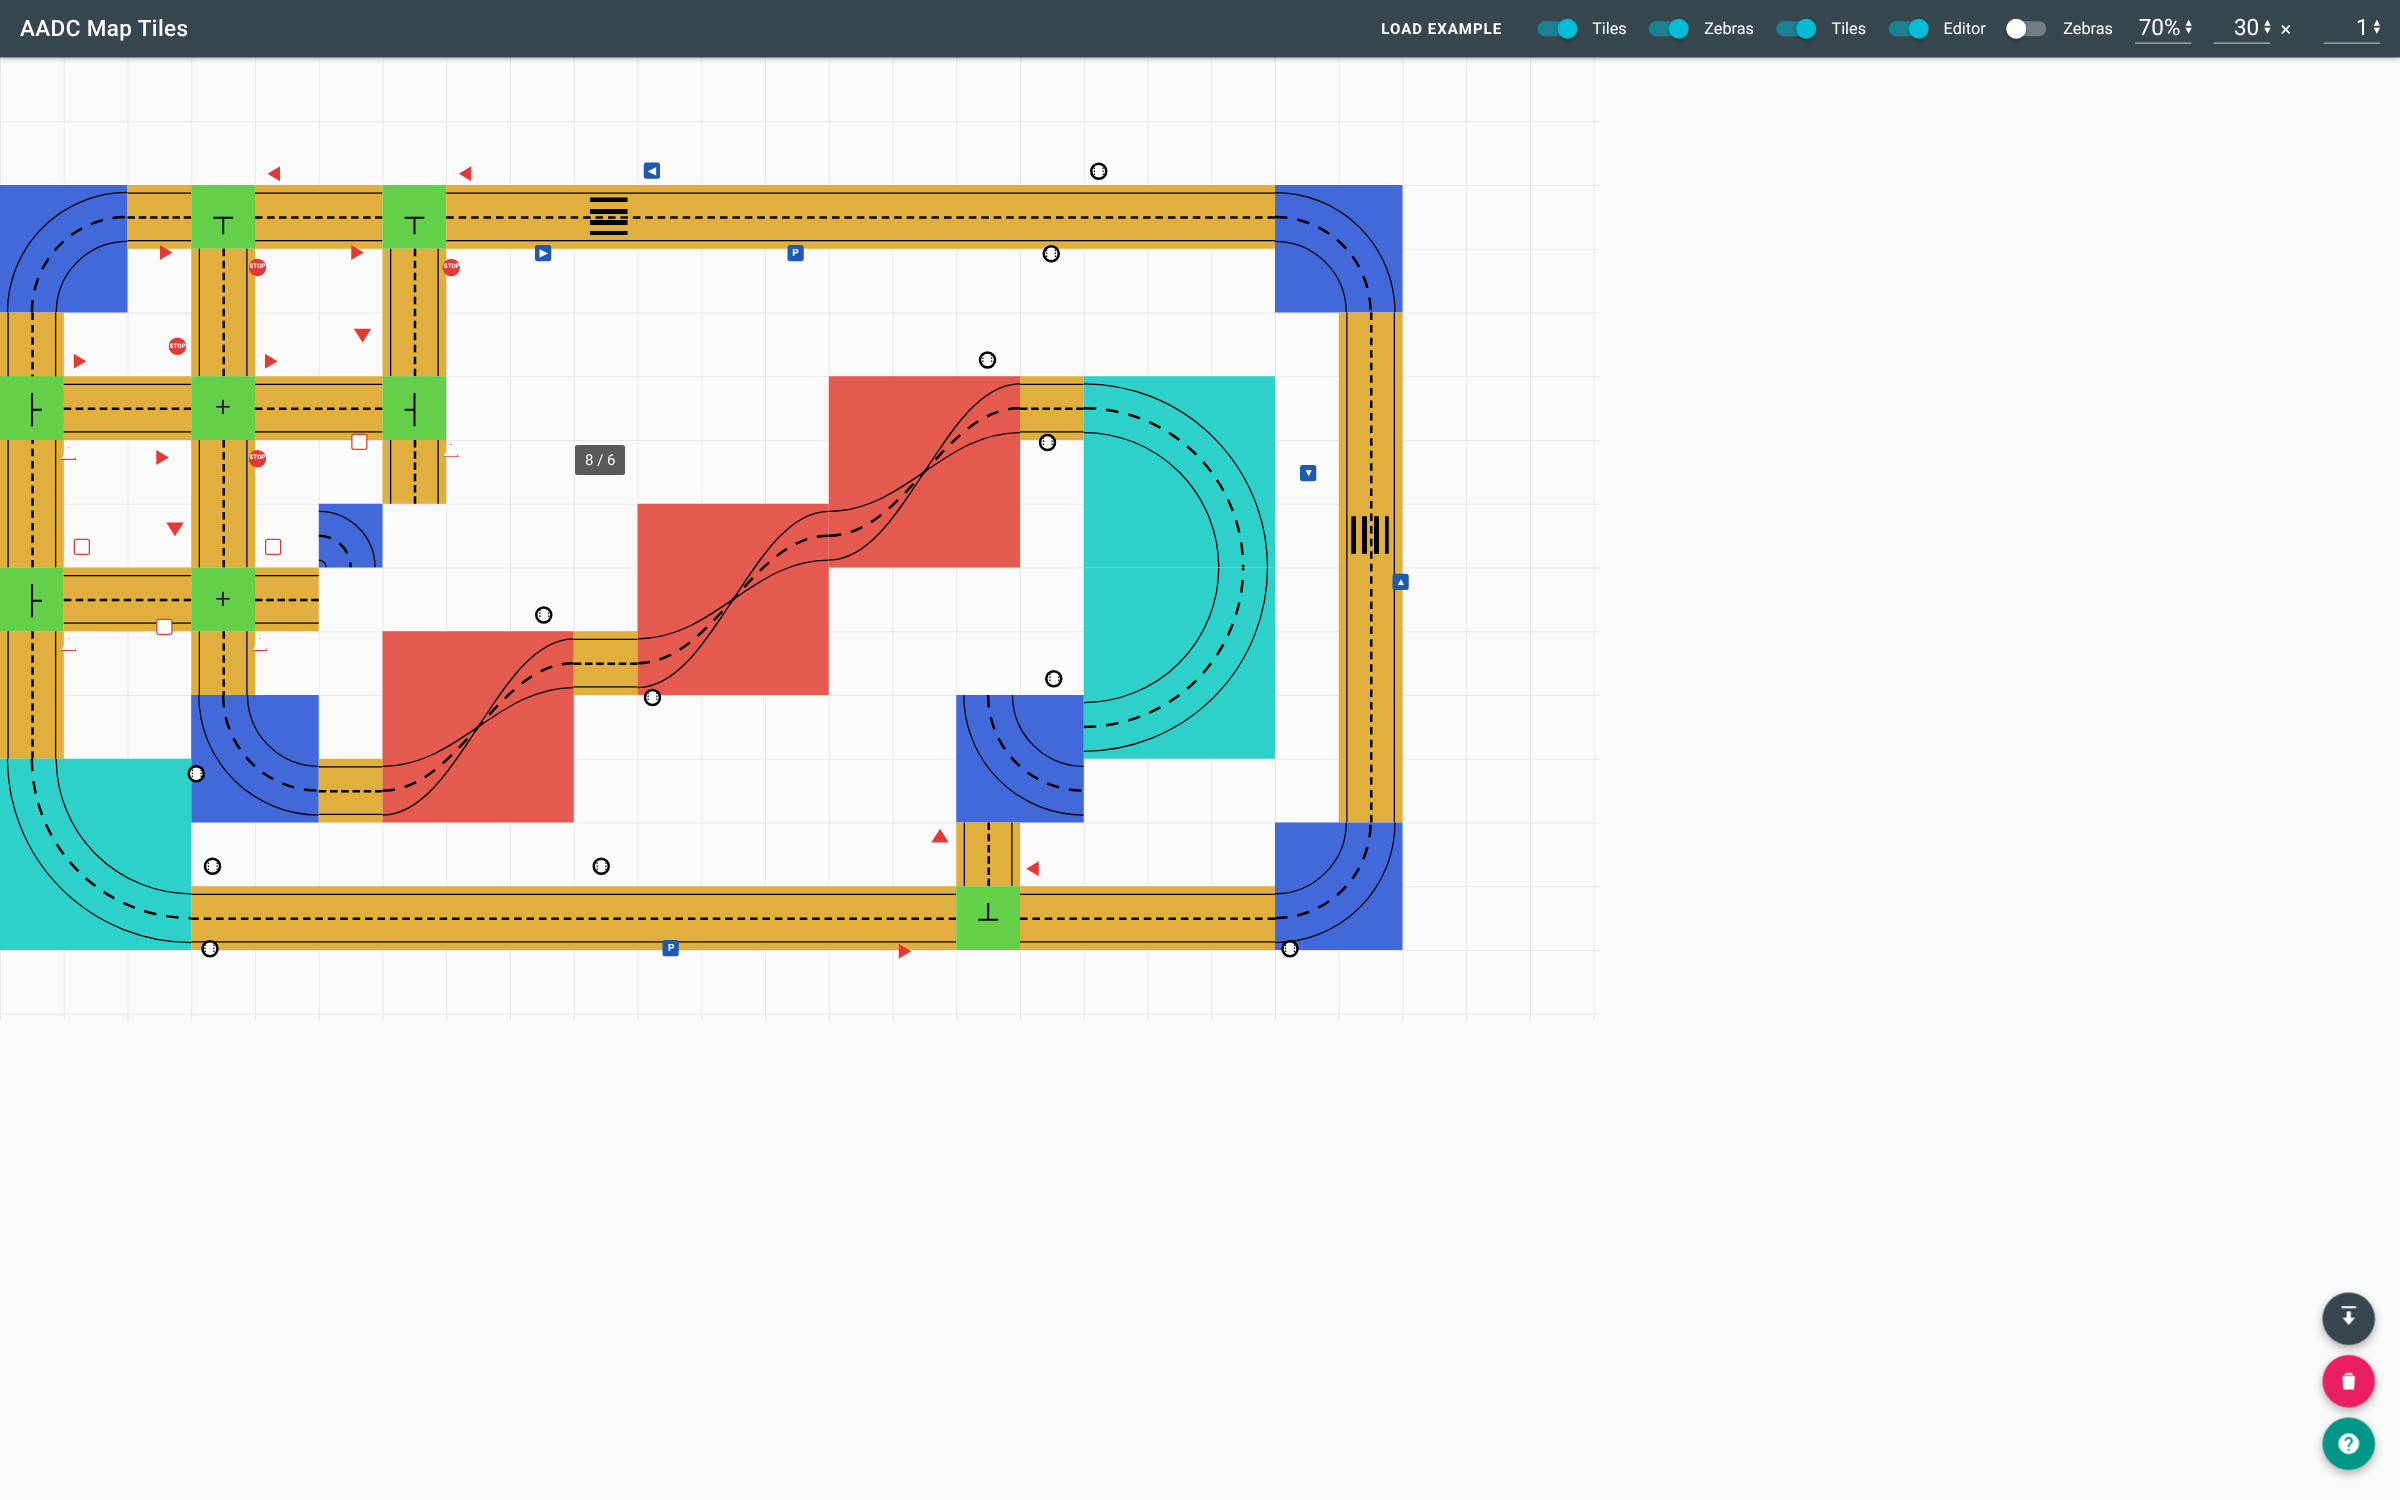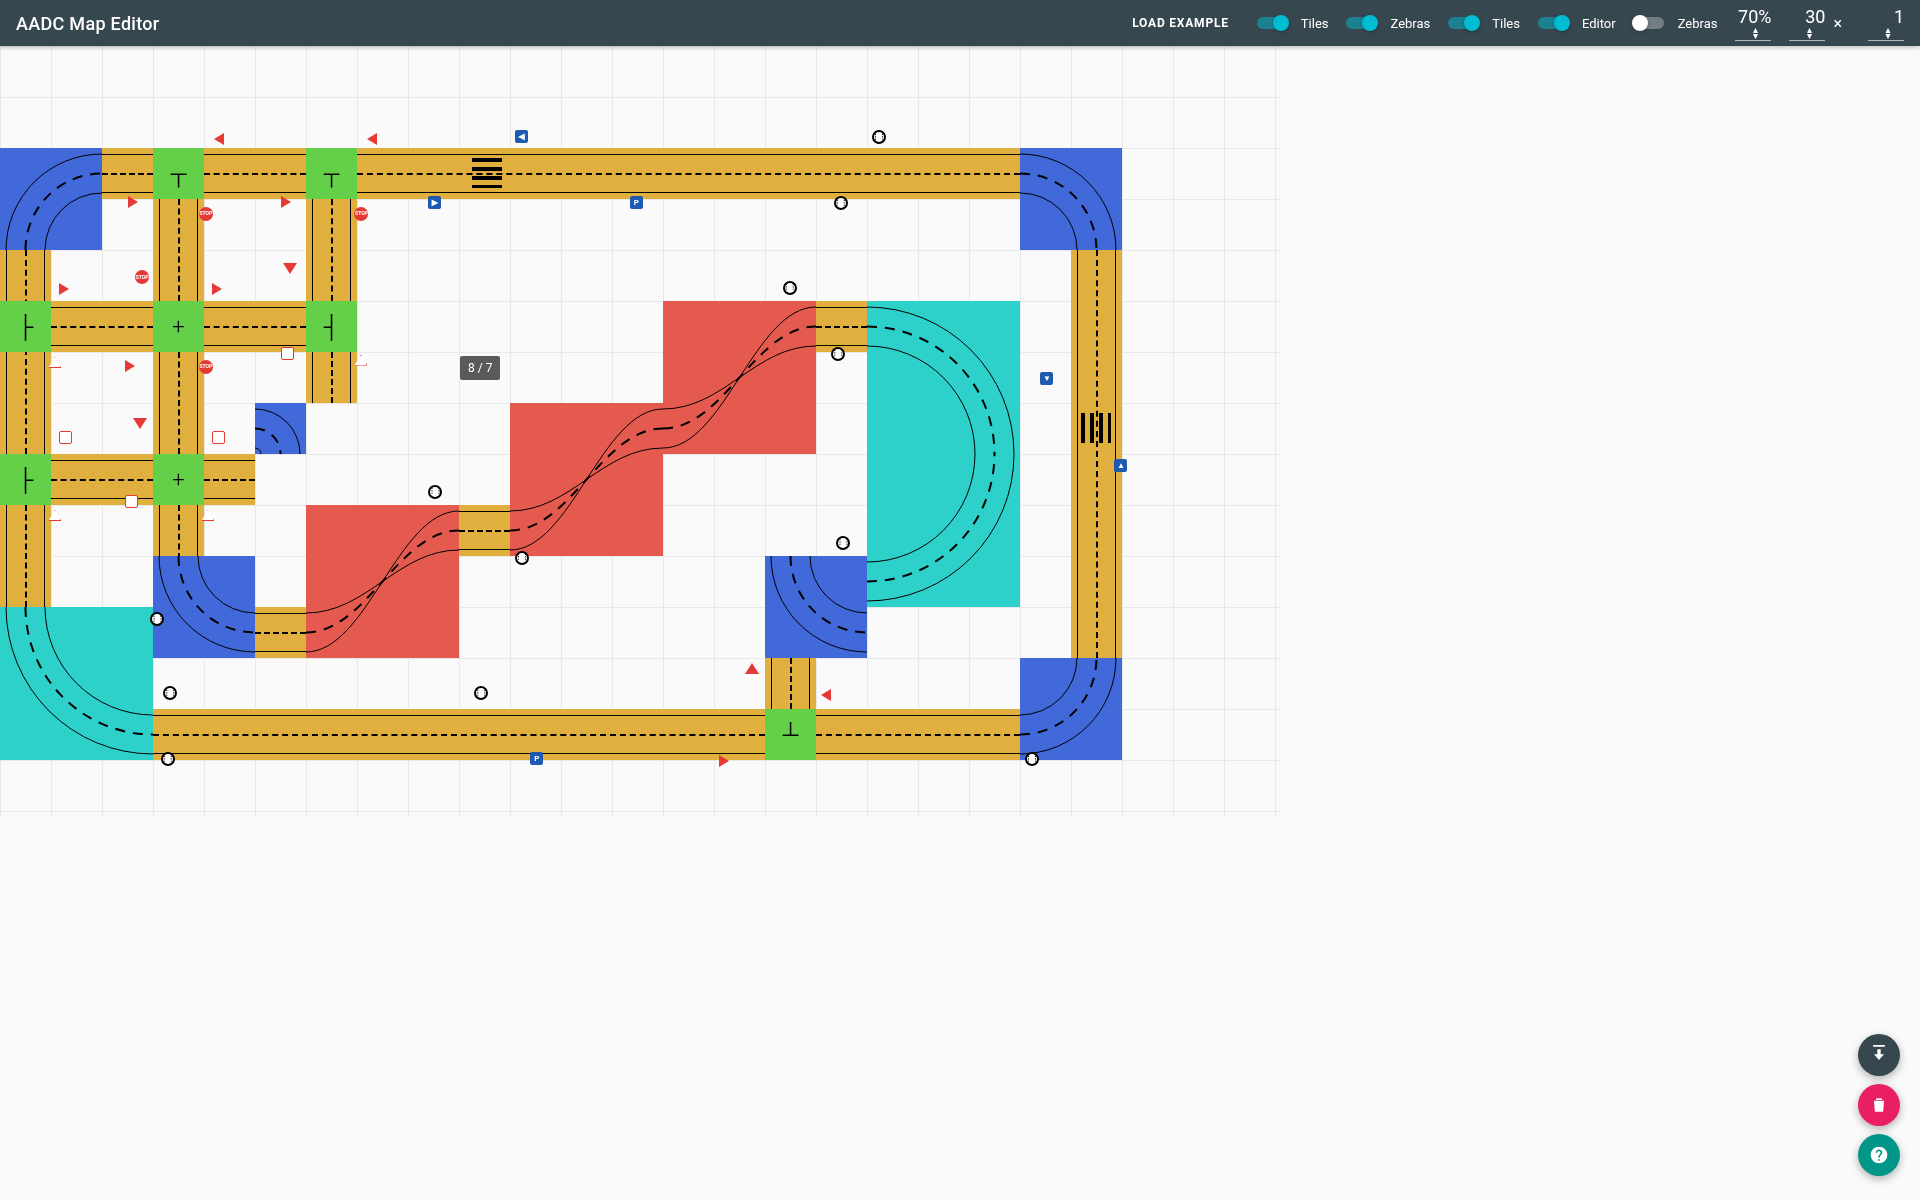--- a/index.html
+++ b/index.html
@@ -48,21 +48,20 @@
     box-shadow: 0 1px 3px rgba(0,0,0,.3);
   }
   .toggle.off .track { background: rgba(255,255,255,.3); }
   .toggle.off .thumb { background: #fff; left: -2px; right: auto; }
   .toggle .lbl { margin-left: 14px; font-size: 13px; }
   .numctl {
     display: flex; align-items: center;
     margin-left: 18px;
     border-bottom: 1px solid rgba(255,255,255,.6);
     padding-bottom: 1px;
-    flex-direction: column;
   }
   .numctl .val { font-size: 18px; font-weight: 400; min-width: 36px; text-align: right; }
   .numctl .steps { display: flex; flex-direction: column; margin-left: 4px; }
   .numctl .steps span { line-height: 6px; font-size: 10px; cursor: pointer; }
   .times { margin: 0 8px; font-size: 16px; }
 
   
   .workspace {
     position: absolute;
     top: 46px; left: 0; right: 0; bottom: 0;
@@ -205,21 +204,21 @@
   }
   .fab.dl   { bottom: 124px; background: #37474f; }
   .fab.del  { bottom: 74px;  background: #e91e63; }
   .fab.help { bottom: 24px;  background: #009688; }
   .fab svg { width: 20px; height: 20px; fill: #fff; }
 </style>
 </head>
 <body>
 
 <div class="topbar">
-  <div class="app-title">AADC Map Editor</div>
+  <div class="app-title">AADC Map Tiles</div>
   <div class="spacer"></div>
   <div class="tb-btn">LOAD EXAMPLE</div>
 
   <div class="toggle">
     <div class="track">
         <div class="thumb"></div>
       </div>
     <span class="lbl">Tiles</span>
   </div>
   <div class="toggle">
@@ -507,21 +506,21 @@
       <div class="sign circle-b" style="left: 150.45px; top: 566.1px;">⋮⋮</div>
       <div class="sign tri-up" style="left: 744.6px; top: 617.1px;"></div>
       <div class="sign tri-red flip" style="left: 821.1px; top: 642.6px;"></div>
       <div class="sign circle-b" style="left: 163.2px; top: 640.05px;">⋮⋮</div>
       <div class="sign circle-b" style="left: 474.3px; top: 640.05px;">⋮⋮</div>
       <div class="sign circle-b" style="left: 160.65px; top: 706.35px;">⋮⋮</div>
       <div class="sign info" style="left: 530.4px; top: 706.35px;">P</div>
       <div class="sign tri-red" style="left: 719.1px; top: 708.9px;"></div>
       <div class="sign circle-b" style="left: 1025.1px; top: 706.35px;">⋮⋮</div>
     </div>
-  <div class="tooltip" id="tooltip" style="left:460px; top:310px;">8 / 7</div>
+  <div class="tooltip" id="tooltip" style="left:460px; top:310px;">8 / 6</div>
 </div>
 
 <div class="fab dl" title="Download map">
   <svg viewBox="0 0 24 24">
       <path d="M5 20h14v-2H5v2zM12 2L6 9h4v6h4V9h4L12 2z" transform="rotate(180 12 10)"></path>
     </svg>
 </div>
 <div class="fab del" title="Clear map">
   <svg viewBox="0 0 24 24">
       <path d="M6 7h12l-1 13H7L6 7zm3-3h6l1 2H8l1-2z"></path>

